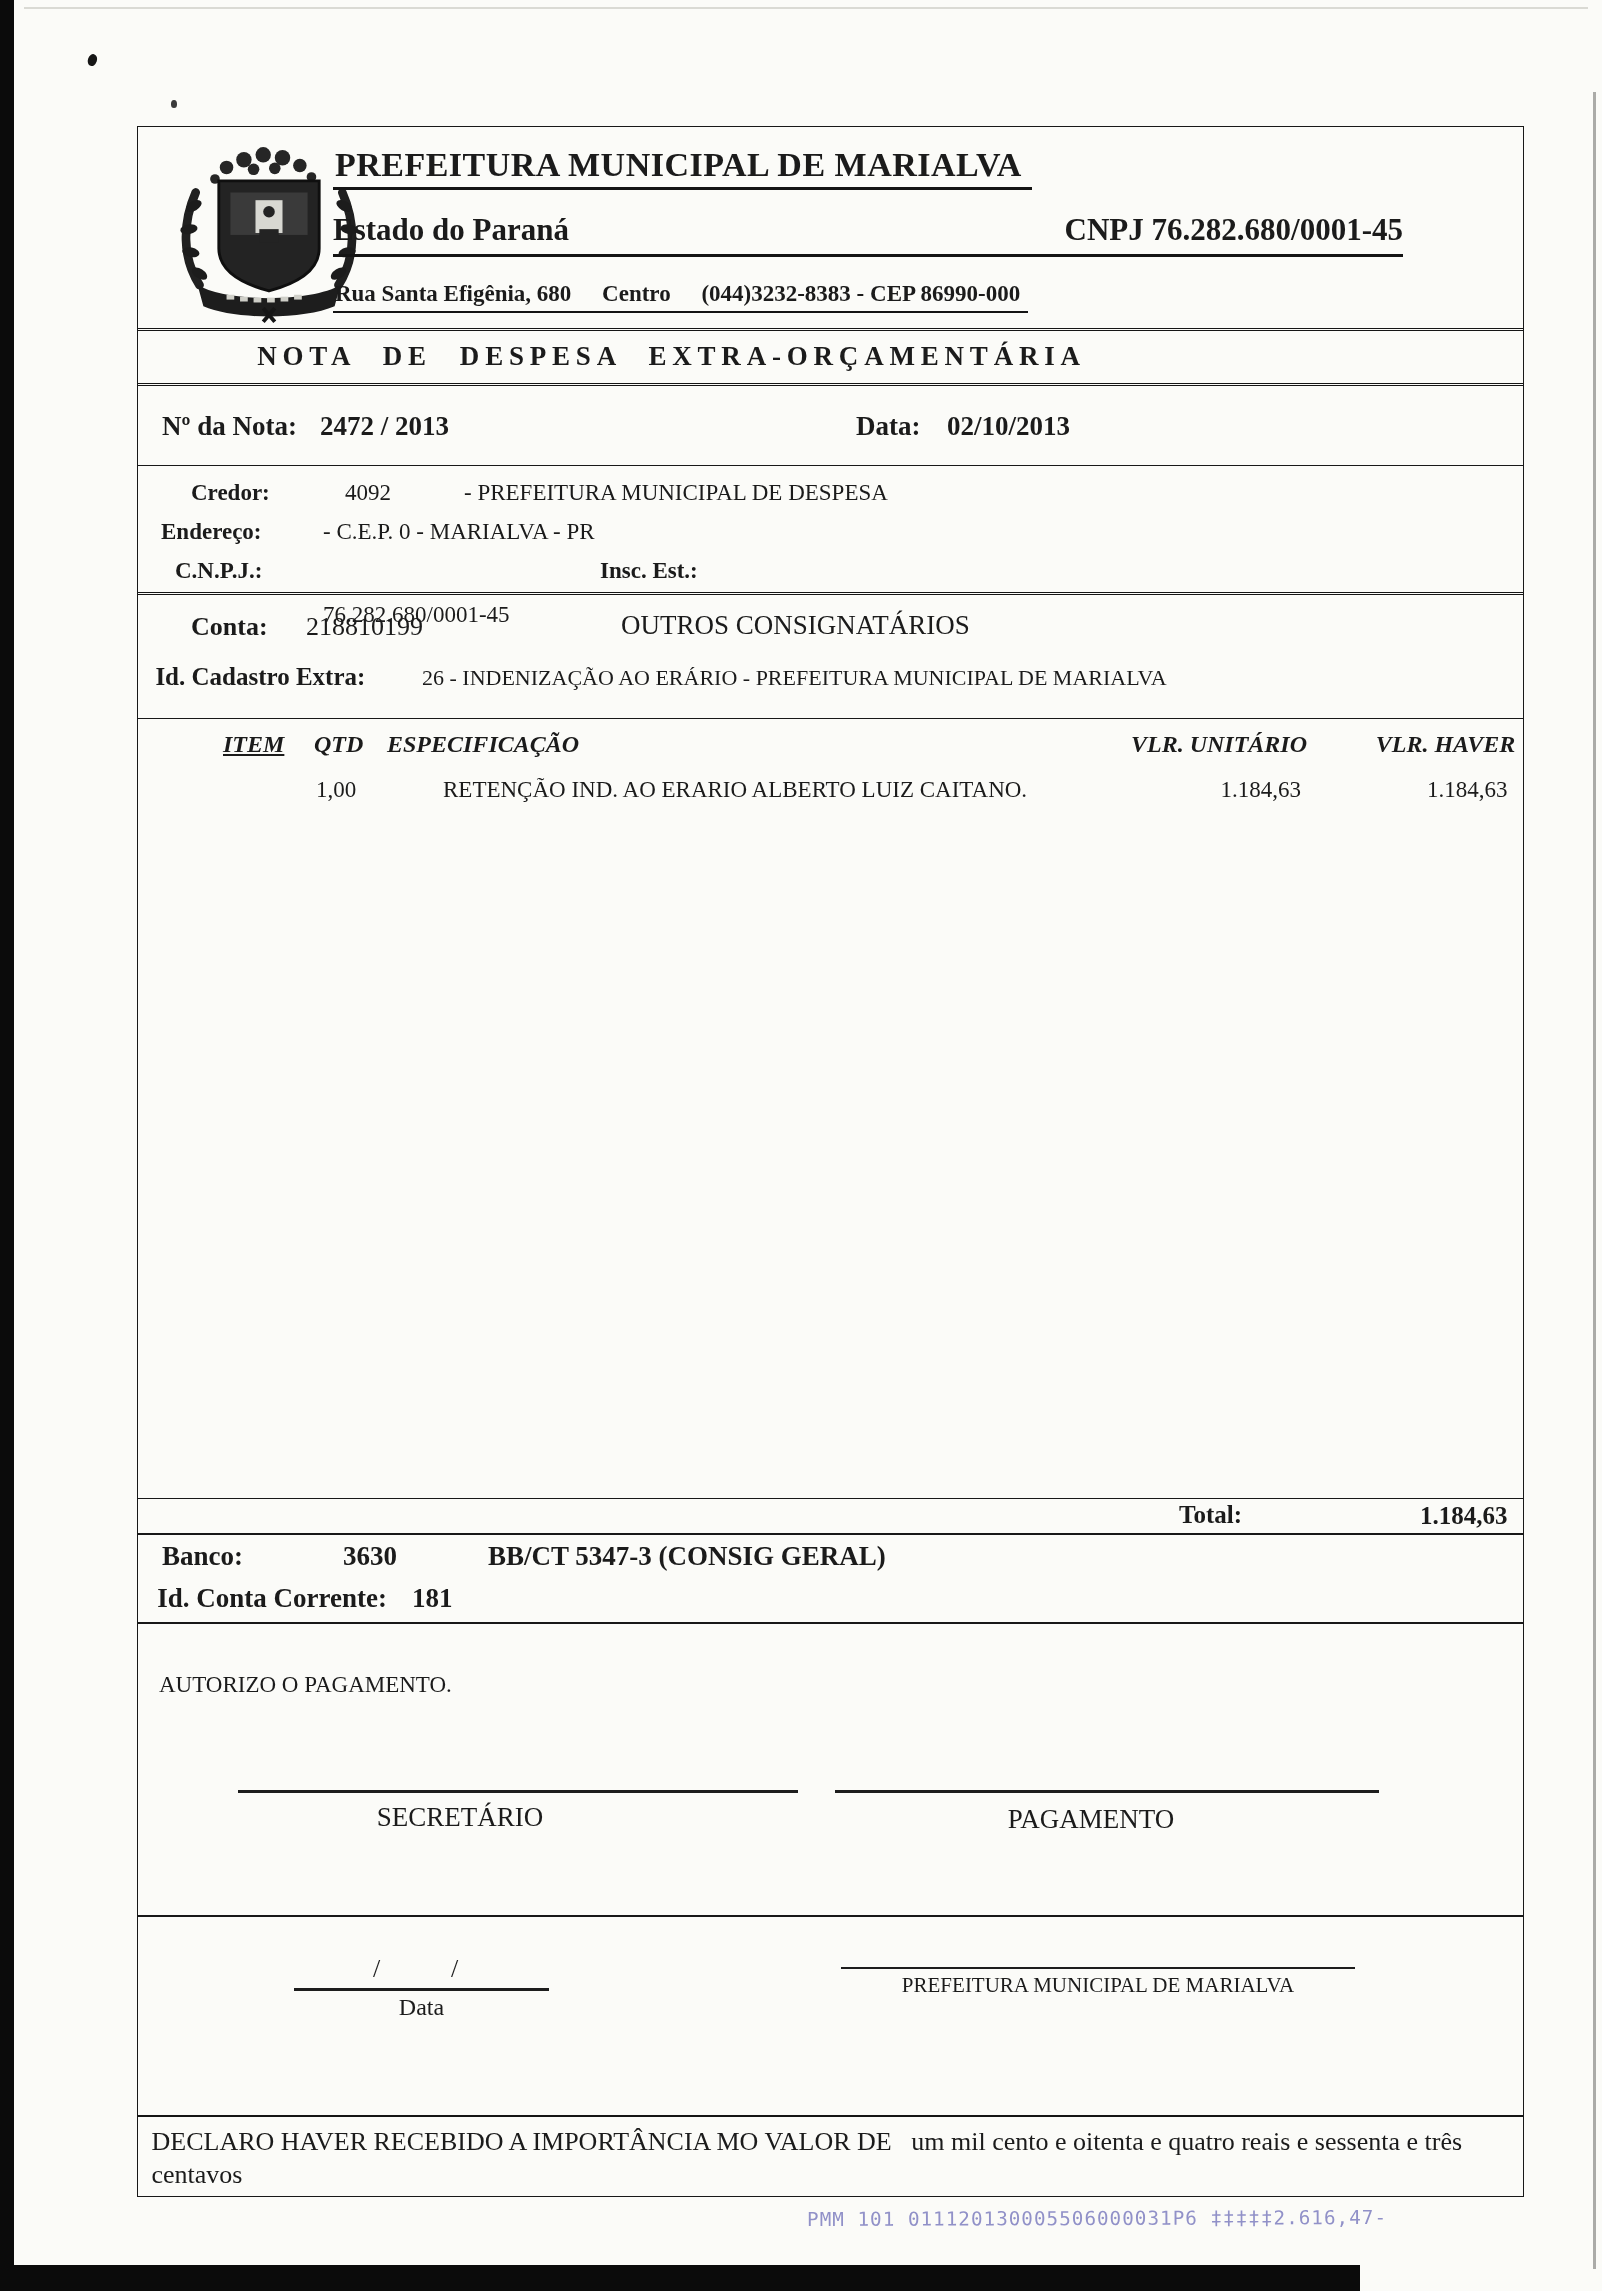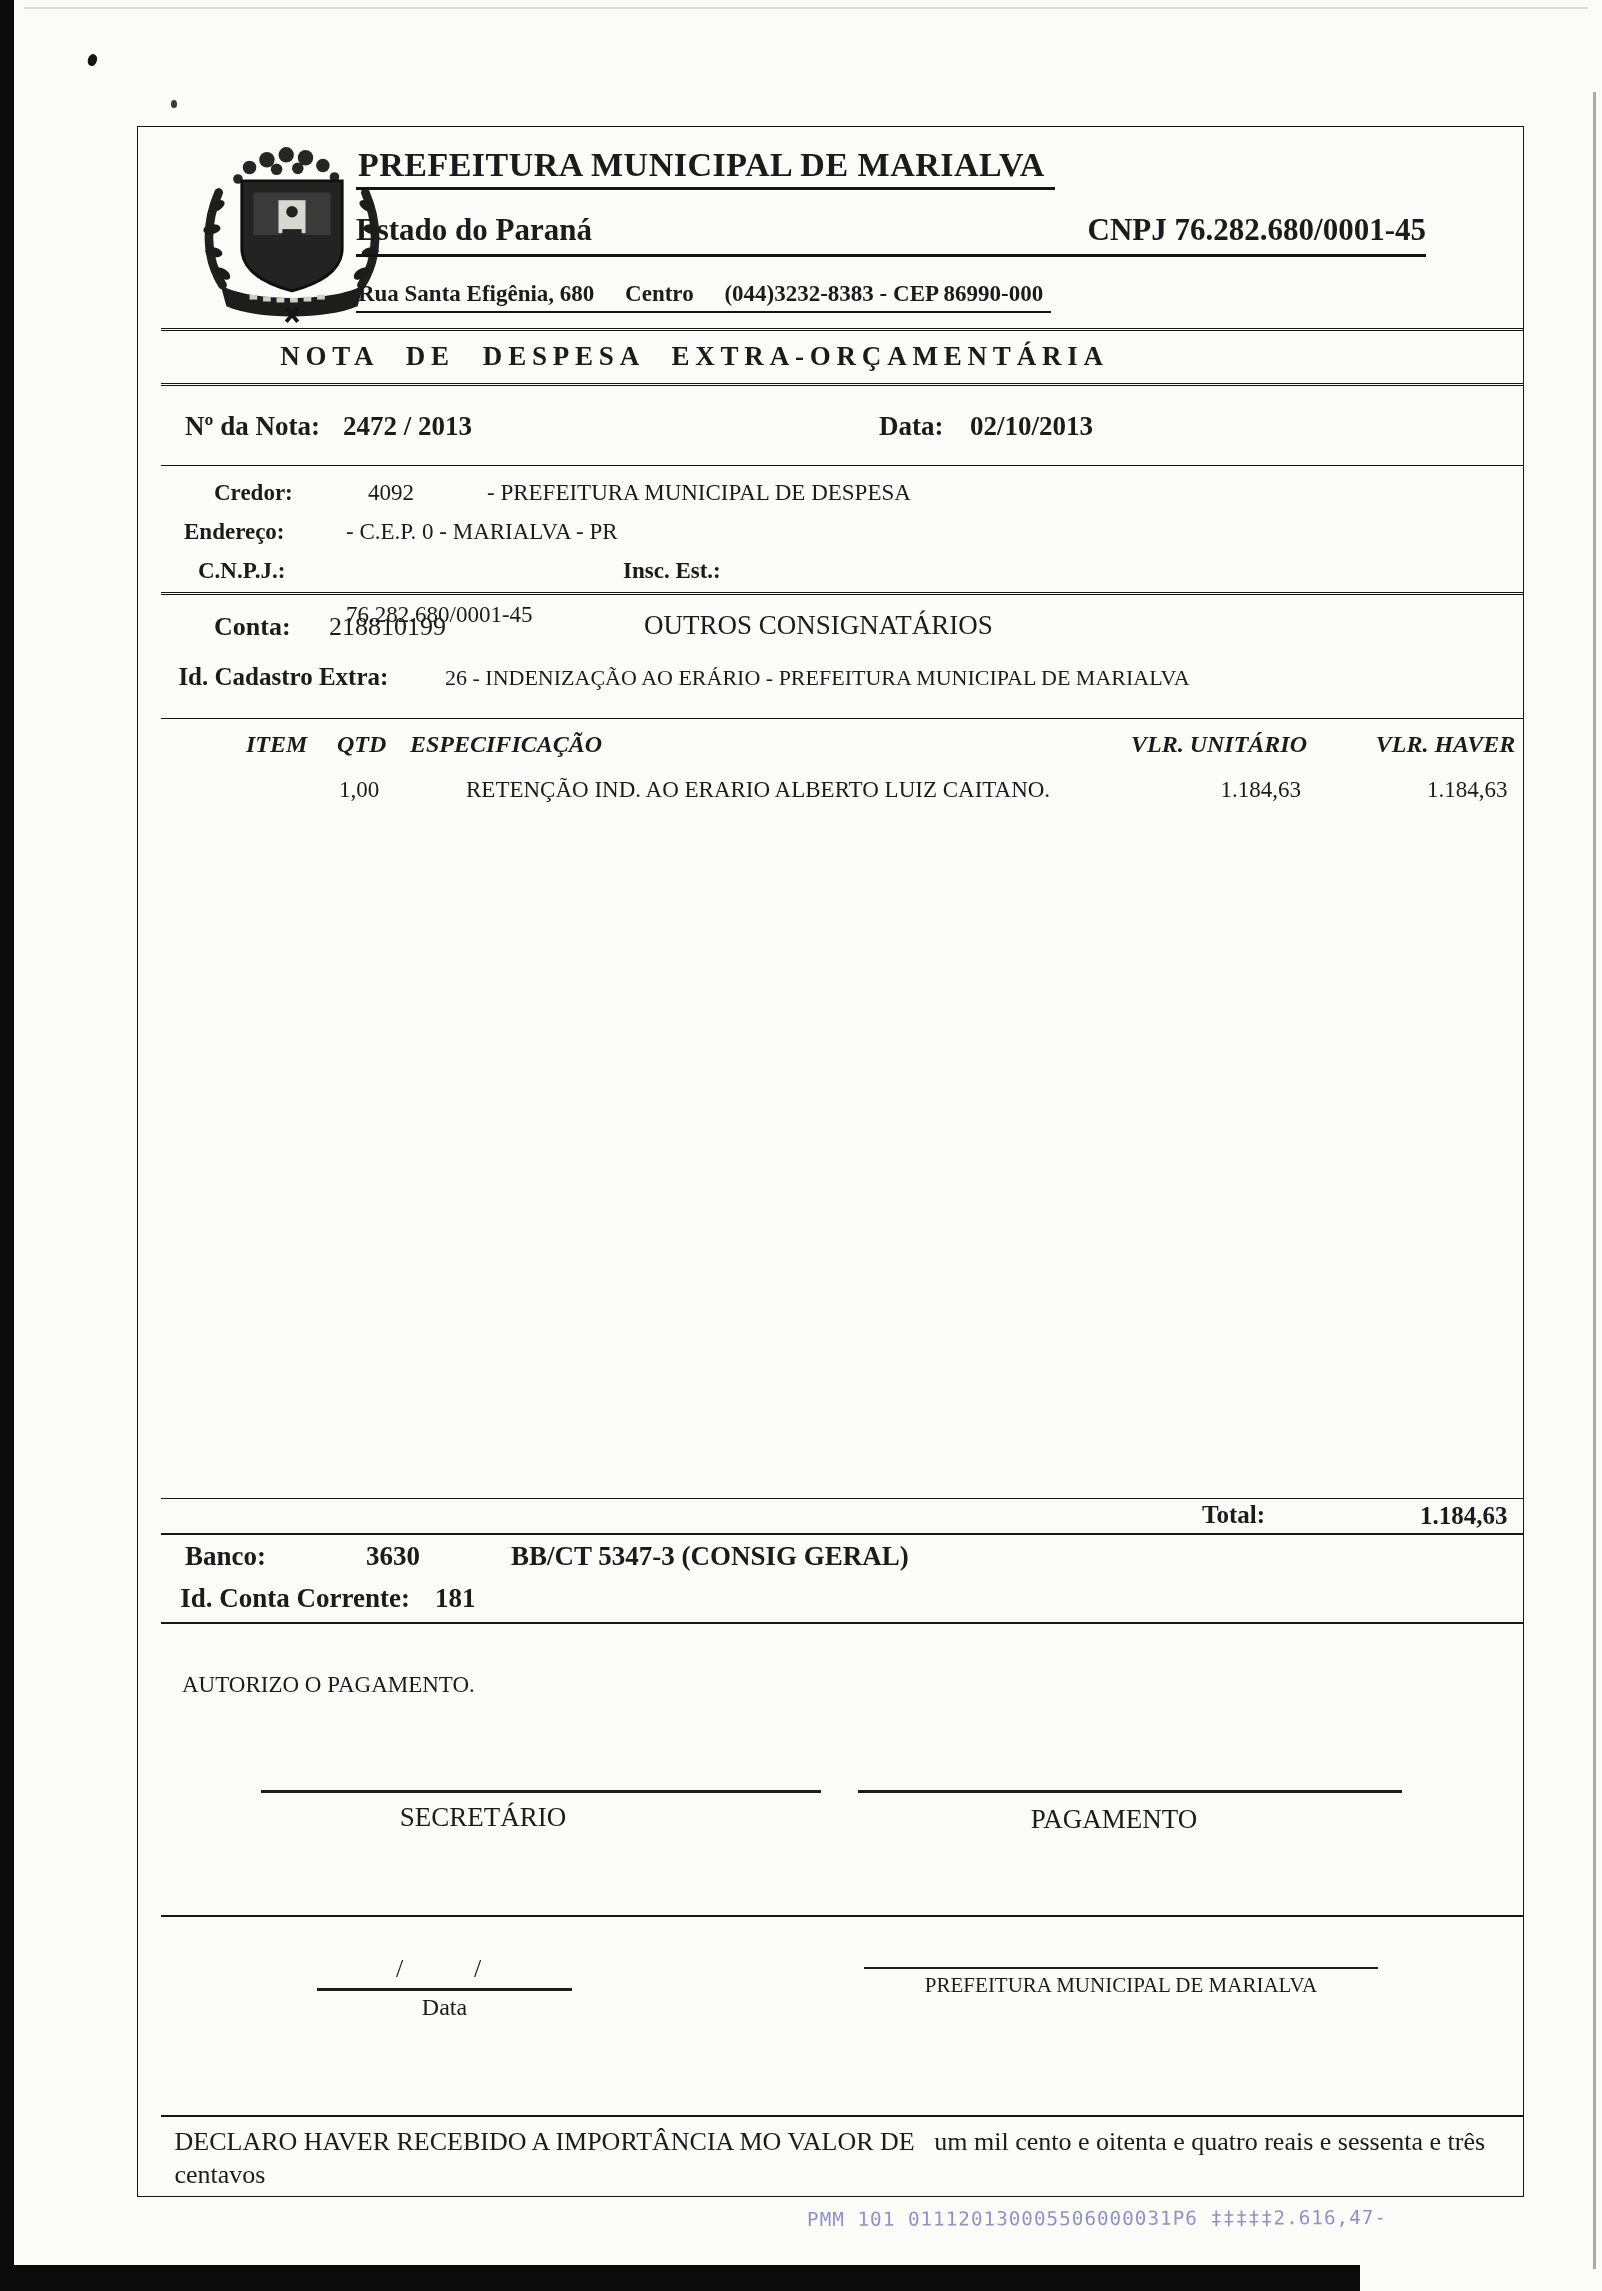--- a/index.html
+++ b/index.html
@@ -7,21 +7,21 @@
         font-family:"Liberation Serif", serif;color:#1b1b1b;}
   .abs{position:absolute;}
   
   .edge-left{left:0;top:0;width:13.5px;height:2291px;background:#0b0b0b;}
   .edge-bottom{left:11.6px;top:2265px;width:1348px;height:26px;background:#0b0b0b;}
   .edge-right{left:1593px;top:92px;width:2.9px;height:2177px;background:#6a6a66;opacity:.55;}
   .edge-top{left:24px;top:6.8px;width:1564px;height:1.9px;background:#c4c4bd;opacity:.6;}
   .speck1{left:88px;top:54px;width:8.7px;height:11.6px;border-radius:50%;background:#161616;transform:rotate(18deg);}
   .speck2{left:171px;top:100px;width:5.8px;height:7.7px;border-radius:50%;background:#3a3a3a;}
   
-  .form{left:137px;top:126px;width:1387px;border:1.9px solid #181818;background:transparent;box-sizing:border-box;padding-left:23px;}
+  .form{left:137px;top:126px;width:1387px;border:1.9px solid #181818;background:transparent;box-sizing:border-box;}
   .sec{position:relative;box-sizing:border-box;}
   
   .sec-header{height:201px;}
   .logo{position:absolute;left:21px;top:15.4px;width:220px;height:182px;}
   .h-line1{position:absolute;left:195px;top:19.3px;font-size:34px;font-weight:bold;letter-spacing:0.5px;
            border-bottom:3.9px solid #141414;padding:0 9.7px 2.9px 1.9px;}
   .h-line2{position:absolute;left:195px;top:85px;width:1070px;display:flex;justify-content:space-between;
            font-size:31px;font-weight:bold;border-bottom:3.9px solid #141414;padding-bottom:5.8px;}
   .h-line3{position:absolute;left:195px;top:154px;font-size:23px;font-weight:bold;
            border-bottom:2.9px solid #141414;padding:0 7.7px 3.9px 1.9px;}
@@ -152,21 +152,21 @@
 
     <div class="sec sec-conta">
       <span class="abs bold" style="left:53px;top:17.4px;font-size:26px;">Conta:</span>
       <span class="abs" style="left:168px;top:17.4px;font-size:26px;">218810199</span>
       <span class="abs" style="left:483px;top:15.4px;font-size:27px;">OUTROS CONSIGNATÁRIOS</span>
       <span class="abs bold" style="left:17.4px;top:68px;font-size:25px;">Id. Cadastro Extra:</span>
       <span class="abs" style="left:284px;top:70px;font-size:22px;">26 - INDENIZAÇÃO AO ERÁRIO - PREFEITURA MUNICIPAL DE MARIALVA</span>
     </div>
 
     <div class="sec sec-items">
-      <span class="abs col-head" style="left:85px;top:11.6px;">ITEM</span>
+      <span class="abs col-head" style="left:85px;top:11.6px;text-decoration:underline;">ITEM</span>
       <span class="abs col-head" style="left:176px;top:11.6px;">QTD</span>
       <span class="abs col-head" style="left:249px;top:11.6px;">ESPECIFICAÇÃO</span>
       <span class="abs col-head" style="right:216px;top:11.6px;">VLR. UNITÁRIO</span>
       <span class="abs col-head" style="right:7.7px;top:11.6px;">VLR. HAVER</span>
 
       <div>
         <span class="abs" style="left:178px;top:58px;">1,00</span>
         <span class="abs" style="left:305px;top:58px;">RETENÇÃO IND. AO ERARIO ALBERTO LUIZ CAITANO.</span>
         <span class="abs" style="right:222px;top:58px;">1.184,63</span>
         <span class="abs" style="right:15.4px;top:58px;">1.184,63</span>

